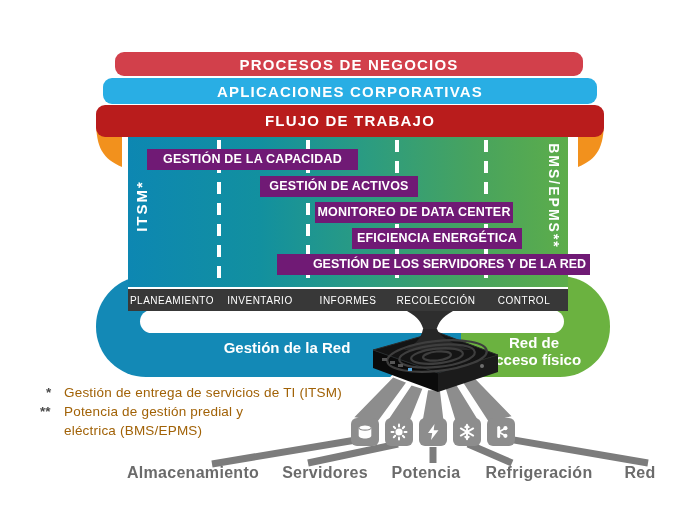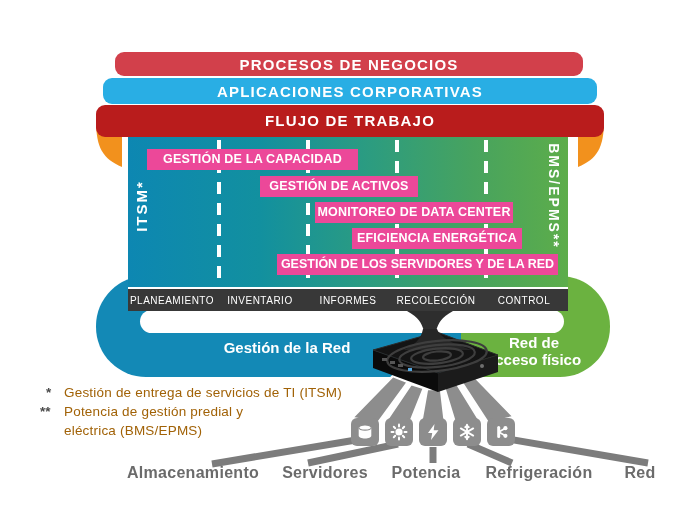--- a/index.html
+++ b/index.html
@@ -24,28 +24,28 @@
   
   #matrix-panel{
     left:128px;top:137px;width:440px;height:150px;z-index:2;
     background:linear-gradient(90deg,#0d87b2 0%,#12909f 30%,#2c9c80 55%,#47a35f 78%,#5dad4a 100%);
   }
   .dash-line{
     position:absolute;top:3px;bottom:3px;width:4px;
     background:repeating-linear-gradient(180deg,#ffffff 0 12px,rgba(255,255,255,0) 12px 21px);
   }
   .cap-box{
-    position:absolute;height:21px;line-height:21px;background:#ec4899;color:#fff;
+    position:absolute;height:21px;line-height:21px;background:#701a75;color:#fff;
     font-size:12.5px;font-weight:bold;text-align:center;letter-spacing:.2px;white-space:nowrap;z-index:3;
   }
   #cap-0{left:147px;top:149px;width:211px;}
   #cap-1{left:260px;top:176px;width:158px;}
   #cap-2{left:315px;top:202px;width:198px;}
   #cap-3{left:352px;top:228px;width:170px;}
-  #cap-4{left:277px;top:254px;width:281px;letter-spacing:0;}
+  #cap-4{left:277px;top:254px;width:281px;letter-spacing:0;padding-left:32px;}
   .axis{
     position:absolute;height:20px;line-height:20px;color:#fff;font-weight:bold;
     text-align:center;letter-spacing:2px;z-index:3;white-space:nowrap;
   }
   #axis-left{left:82px;top:196px;width:120px;font-size:15px;transform:rotate(-90deg);}
   #axis-right{left:499px;top:186px;width:110px;font-size:14px;transform:rotate(90deg);}
 
   
   #process-bar{
     left:128px;top:287px;width:440px;height:24px;background:#383838;z-index:3;

